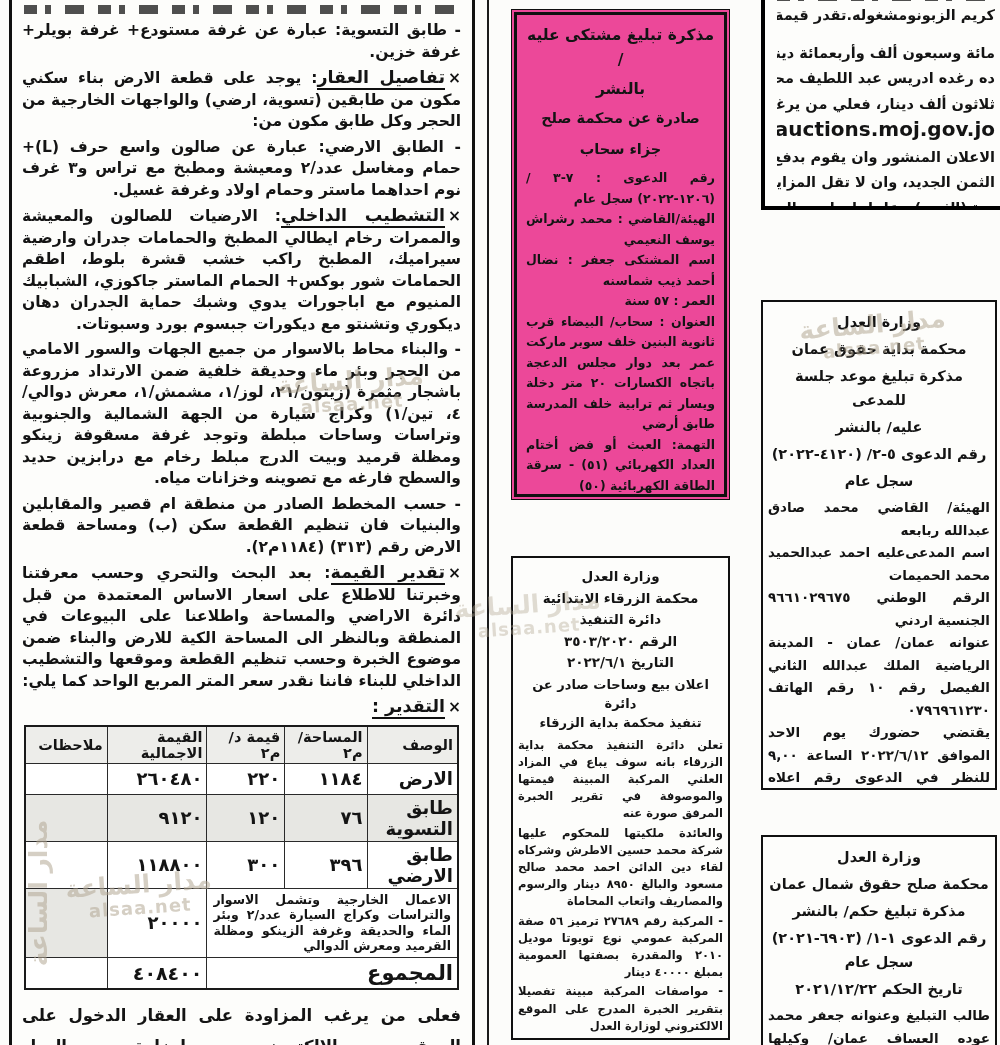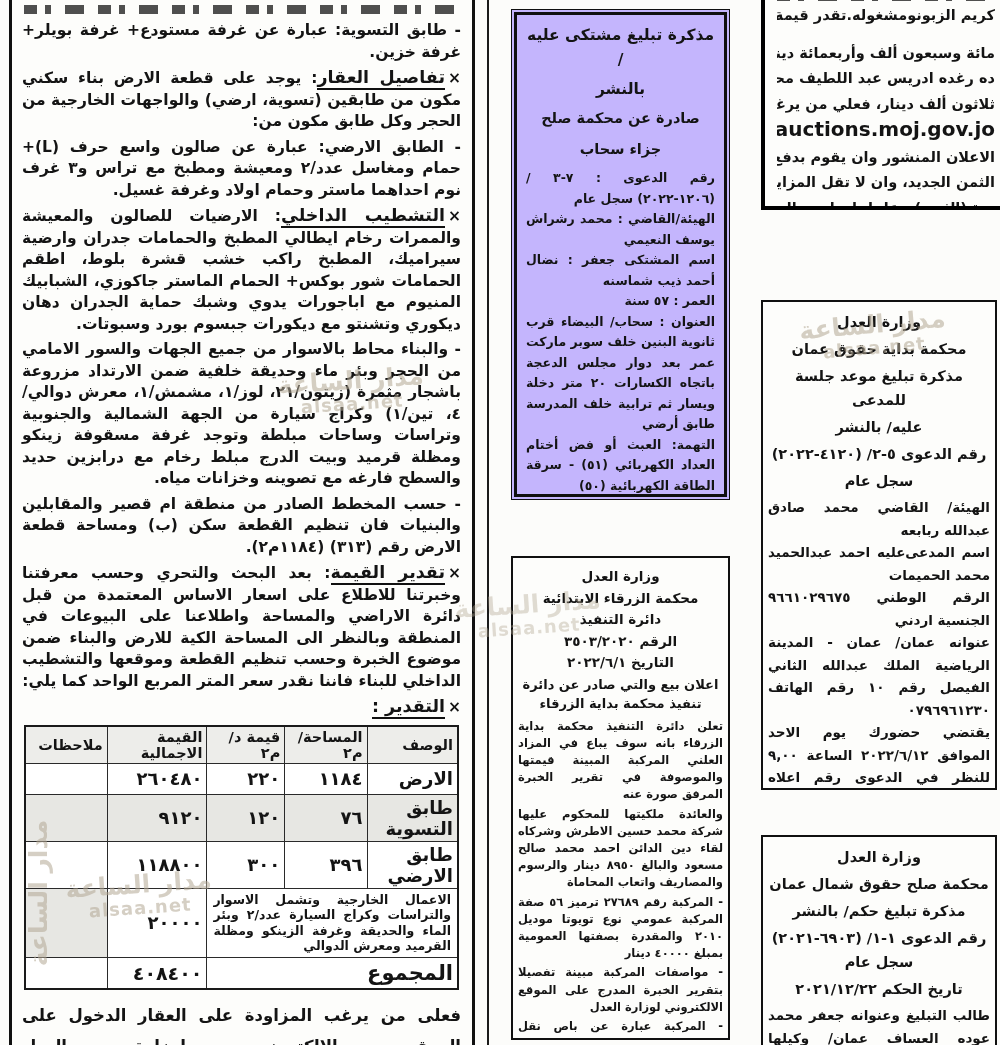--- a/index.html
+++ b/index.html
@@ -30,21 +30,21 @@
   table.est th{font-size:14.5px;height:26px;background:#ededea;}
   table.est td{font-size:18px;height:26px;}
   table.est .shade{background:#e7e7e3;}
   table.est td.works{font-size:12.5px;text-align:justify;line-height:15.5px;padding:3px 6px;}
   table.est td.total-label{font-size:21px;}
   table.est td.total-value{font-size:19px;letter-spacing:7px;white-space:nowrap;}
   .ad-footer p{font-size:16.5px;line-height:31px;margin:6px 0 0 0;}
   .latin-url{font-family:"DejaVu Sans","Liberation Sans",sans-serif;direction:ltr;unicode-bidi:embed;}
   .url-big{font-size:25px;letter-spacing:.5px;}
   
-  .frame2{position:absolute;border:1.5px solid #101010;padding:2px;background:#c4b5fd;box-sizing:border-box;}
+  .frame2{position:absolute;border:1.5px solid #101010;padding:2px;background:#ec4899;box-sizing:border-box;}
   .frame2 .inner{border:3.5px solid #101010;height:100%;box-sizing:border-box;padding:6px 9px;overflow:hidden;}
   .boxthin{position:absolute;border:2px solid #101010;background:#fdfdfb;box-sizing:border-box;padding:7px 5px;overflow:hidden;}
   .boxthick{position:absolute;border:4.5px solid #000;background:#fdfdfb;box-sizing:border-box;padding:4px 12px;overflow:hidden;}
   
   .n1-title{font-size:15.5px;line-height:25px;text-align:center;margin:2px 0 4px 0;}
   .n1-sub{font-size:14.5px;line-height:25px;text-align:center;margin:0 0 6px 0;}
   .n1 p.body{font-size:12.5px;line-height:20.5px;text-align:justify;margin:0;}
   
   .n2-title{font-size:13.5px;line-height:19.5px;text-align:center;margin:2px 0 2px 0;}
   .n2-sub{font-size:13px;line-height:19px;text-align:center;margin:2px 0 5px 0;}
@@ -152,21 +152,21 @@
 
   </div>
 </div>
 
 <div class="boxthin n2" style="left:511px;top:556px;width:219px;height:484px;">
   <div class="n2-title">وزارة العدل</div>
   <div class="n2-title">محكمة الزرقاء الابتدائية</div>
   <div class="n2-title">دائرة التنفيذ</div>
   <div class="n2-title">الرقم ٣٥٠٣/٢٠٢٠</div>
   <div class="n2-title">التاريخ ٢٠٢٢/٦/١</div>
-  <div class="n2-sub">اعلان بيع والتي صادر عن دائرة</div>
+  <div class="n2-sub">اعلان بيع وساحات صادر عن دائرة</div>
   <div class="n2-sub" style="margin-top:-5px">تنفيذ محكمة بداية الزرقاء</div>
   <p class="body">تعلن دائرة التنفيذ محكمة بداية الزرقاء بانه سوف يباع في المزاد العلني المركبة المبينة قيمتها والموصوفة في تقرير الخبرة المرفق صورة عنه</p>
   <p class="body">والعائدة ملكيتها للمحكوم عليها شركة محمد حسين الاطرش وشركاه لقاء دين الدائن احمد محمد صالح مسعود والبالغ ٨٩٥٠ دينار والرسوم والمصاريف واتعاب المحاماة</p>
   <p class="body">- المركبة رقم ٢٧٦٨٩ ترميز ٥٦ صفة المركبة عمومي نوع تويوتا موديل ٢٠١٠ والمقدرة بصفتها العمومية بمبلغ ٤٠٠٠٠ دينار</p>
   <p class="body">- مواصفات المركبة مبينة تفصيلا بتقرير الخبرة المدرج على الموقع الالكتروني لوزارة العدل</p>
   <p class="body">- المركبة عبارة عن باص نقل متوسط عمومي</p>
 
 </div>
 
 <div class="boxthick r1" style="left:761px;top:-16px;width:250px;height:226px;">

